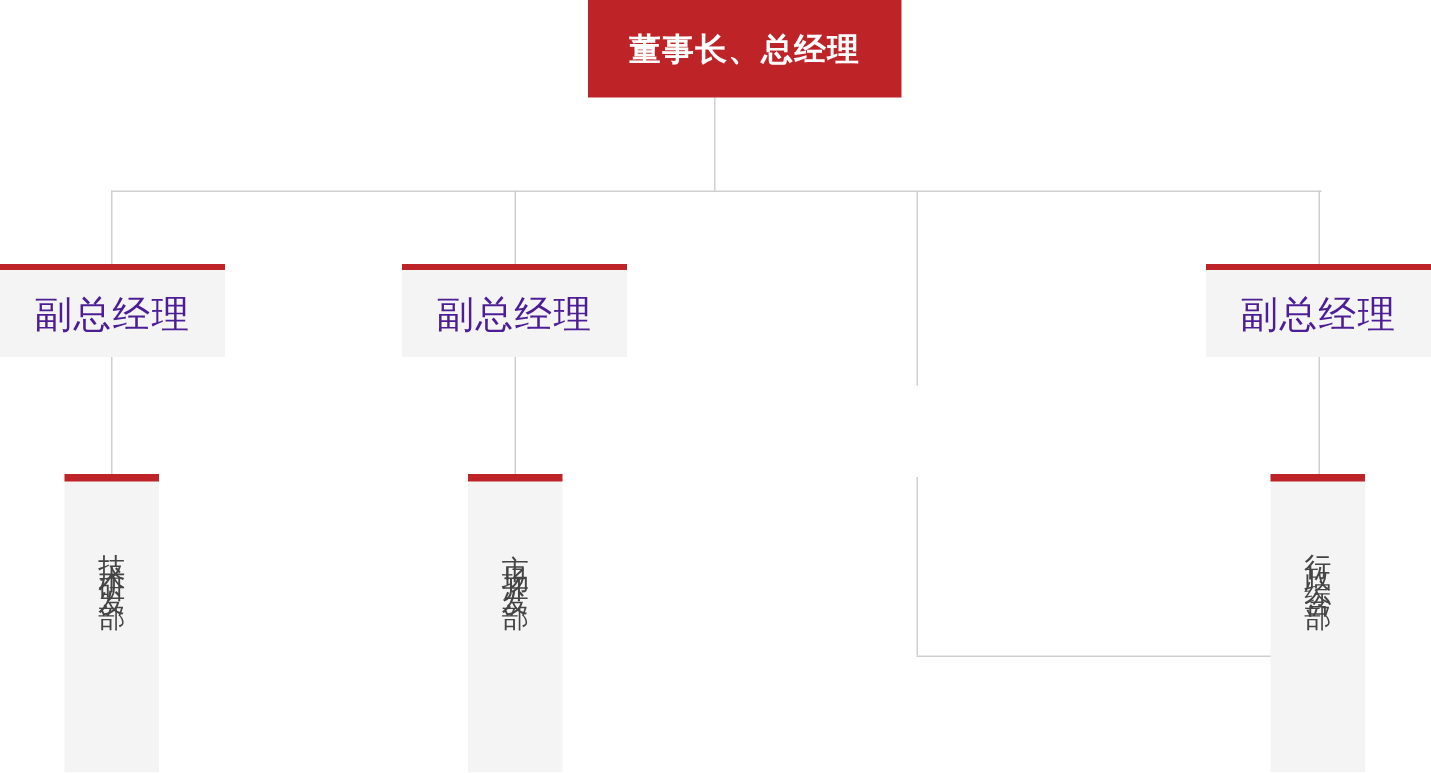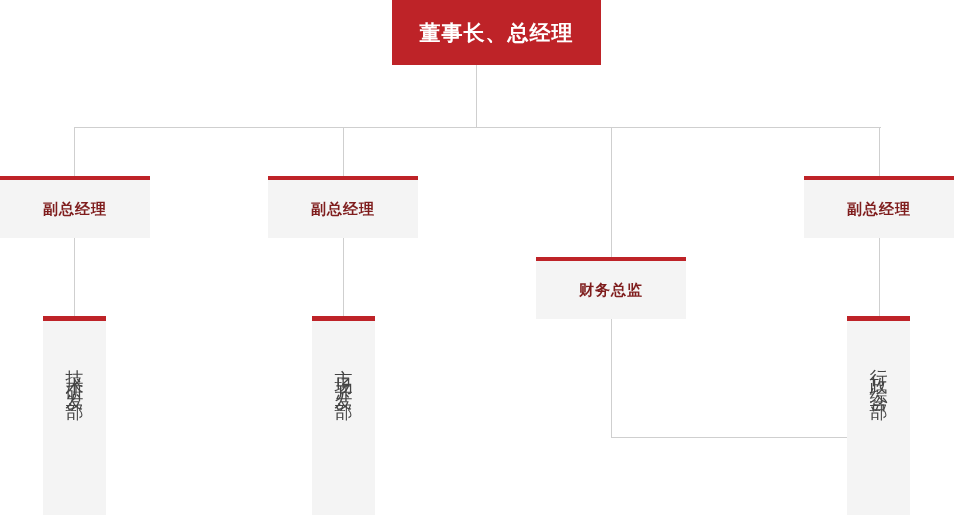--- a/index.html
+++ b/index.html
@@ -43,24 +43,23 @@
     background: #be2328;
     border-top: none;
     color: #ffffff;
     font-size: 21px;
     font-weight: bold;
     letter-spacing: 1px;
     margin-left: 20px;
   }
 
   .node.manager {
-    color: #7f1d1d;
-    font-size: 15px;
+    color: #4c1d95;
+    font-size: 25px;
     letter-spacing: 1px;
-    font-weight: bold;
   }
 
   .node.dept {
     align-items: flex-start;
     justify-content: center;
     padding-top: 34px;
     border-top-width: 5px;
   }
 
   .dept-label {
@@ -104,23 +103,20 @@
   </div>
 
   <div class="node manager" style="left:0px; top:176px; width:150px; height:62px;">
     <span>副总经理</span>
   </div>
 
   <div class="node manager" style="left:268px; top:176px; width:150px; height:62px;">
     <span>副总经理</span>
   </div>
 
-  <div class="node manager" style="left:536px; top:257px; width:150px; height:62px;">
-    <span>财务总监</span>
-  </div>
 
   <div class="node manager" style="left:804px; top:176px; width:150px; height:62px;">
     <span>副总经理</span>
   </div>
 
   <div class="node dept" style="left:43px; top:316px; width:63px; height:199px;">
     <span class="dept-label">技术研发部</span>
   </div>
 
   <div class="node dept" style="left:312px; top:316px; width:63px; height:199px;">

